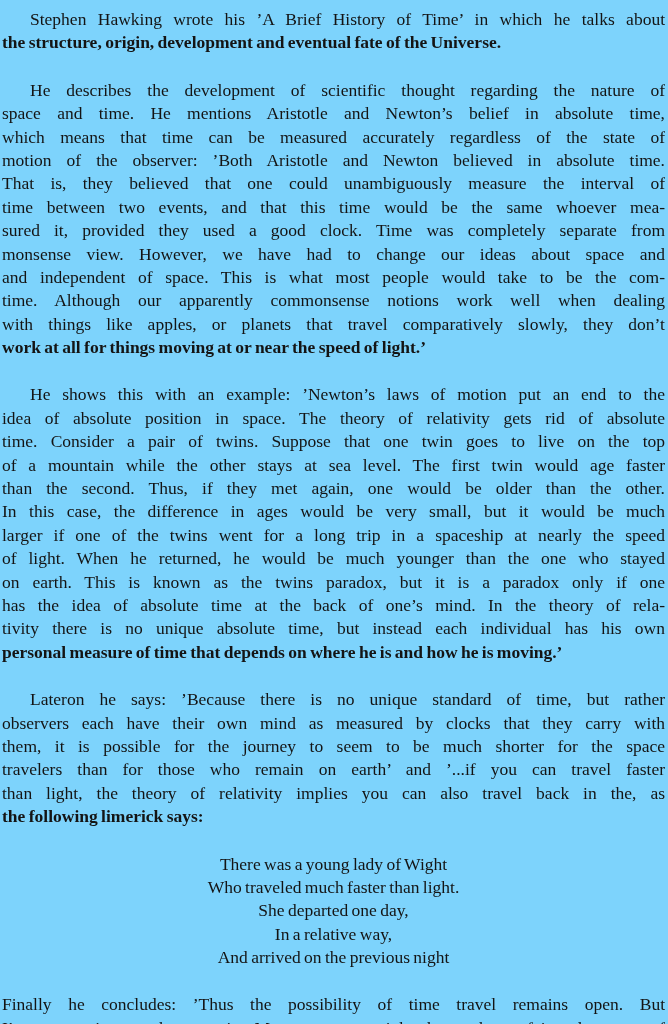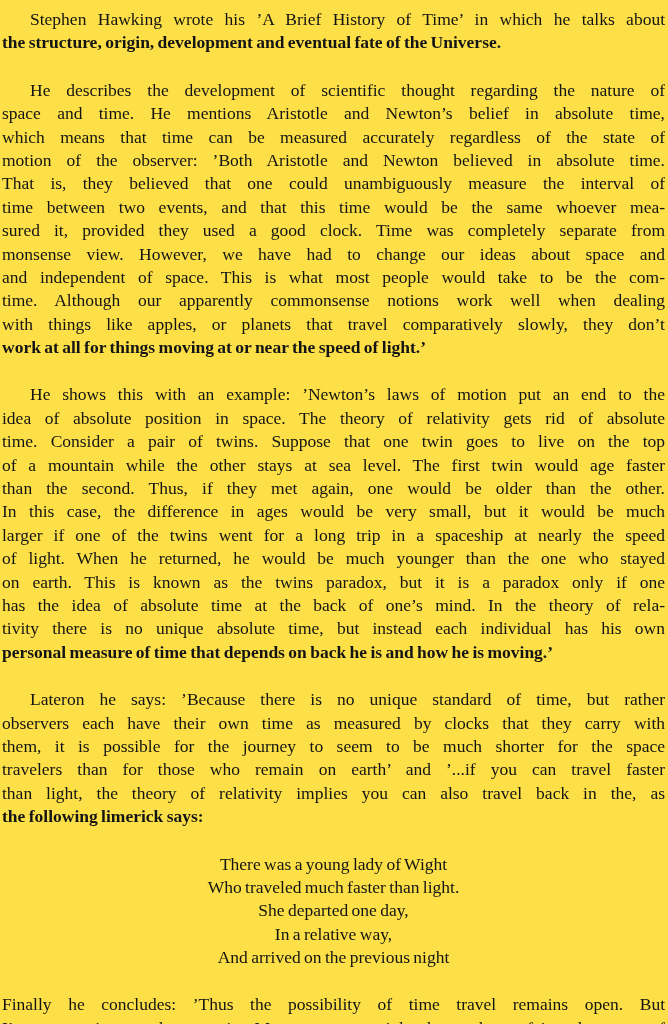--- a/index.html
+++ b/index.html
@@ -10,21 +10,21 @@
   body {
     width: 668px;
     height: 1024px;
     overflow: hidden;
   }
   .page {
     box-sizing: border-box;
     width: 668px;
     height: 1024px;
     padding: 8px 3px 0 2px;
-    background: #fde047;
+    background: #7dd3fc;
     color: #141414;
     font-family: "Liberation Serif", "DejaVu Serif", serif;
     font-size: 17.5px;
   }
   .para { margin: 0; }
   .para + .para { margin-top: 24px; }
   .line {
     height: 23.4px;
     line-height: 23.4px;
     text-align: justify;
@@ -70,25 +70,25 @@
       <div class="line">idea of absolute position in space. The theory of relativity gets rid of absolute</div>
       <div class="line">time. Consider a pair of twins. Suppose that one twin goes to live on the top</div>
       <div class="line">of a mountain while the other stays at sea level. The first twin would age faster</div>
       <div class="line">than the second. Thus, if they met again, one would be older than the other.</div>
       <div class="line">In this case, the difference in ages would be very small, but it would be much</div>
       <div class="line">larger if one of the twins went for a long trip in a spaceship at nearly the speed</div>
       <div class="line">of light. When he returned, he would be much younger than the one who stayed</div>
       <div class="line">on earth. This is known as the twins paradox, but it is a paradox only if one</div>
       <div class="line">has the idea of absolute time at the back of one’s mind. In the theory of rela-</div>
       <div class="line">tivity there is no unique absolute time, but instead each individual has his own</div>
-      <div class="line last">personal measure of time that depends on back he is and how he is moving.’</div>
+      <div class="line last">personal measure of time that depends on where he is and how he is moving.’</div>
     </div>
     <div class="para indent">
       <div class="line first-indent">Lateron he says: ’Because there is no unique standard of time, but rather</div>
-      <div class="line">observers each have their own time as measured by clocks that they carry with</div>
+      <div class="line">observers each have their own mind as measured by clocks that they carry with</div>
       <div class="line">them, it is possible for the journey to seem to be much shorter for the space</div>
       <div class="line">travelers than for those who remain on earth’ and ’...if you can travel faster</div>
       <div class="line">than light, the theory of relativity implies you can also travel back in the, as</div>
       <div class="line last">the following limerick says:</div>
     </div>
     <div class="para verse">
       <div class="line">There was a young lady of Wight</div>
       <div class="line">Who traveled much faster than light.</div>
       <div class="line">She departed one day,</div>
       <div class="line">In a relative way,</div>

